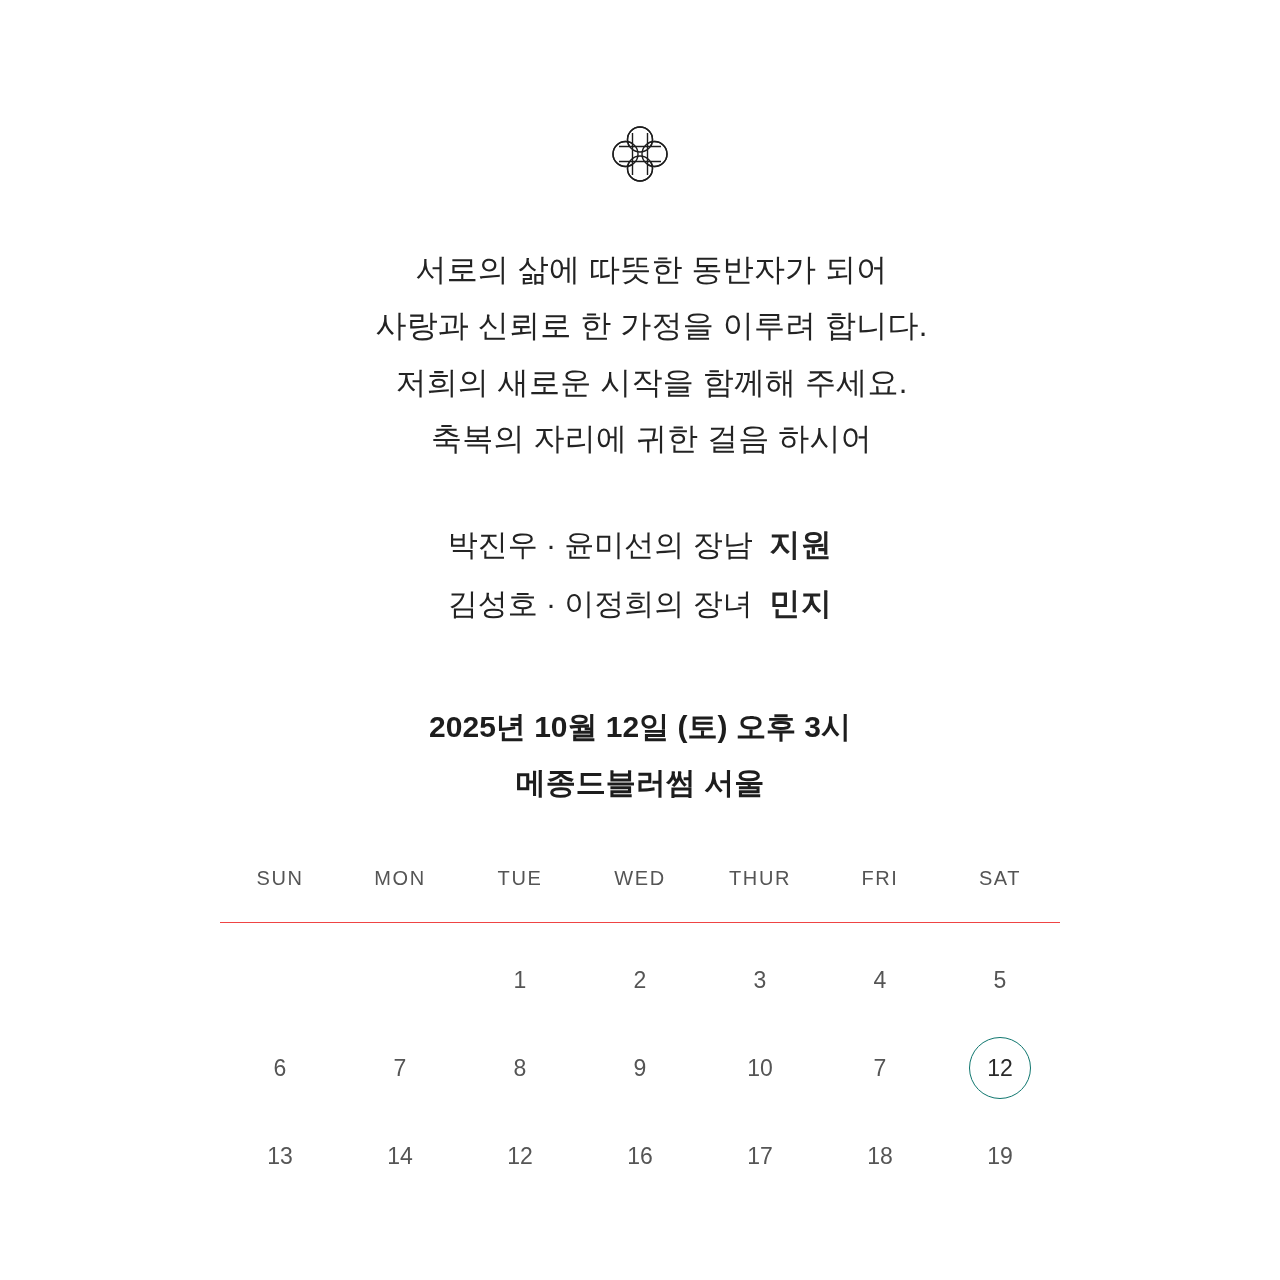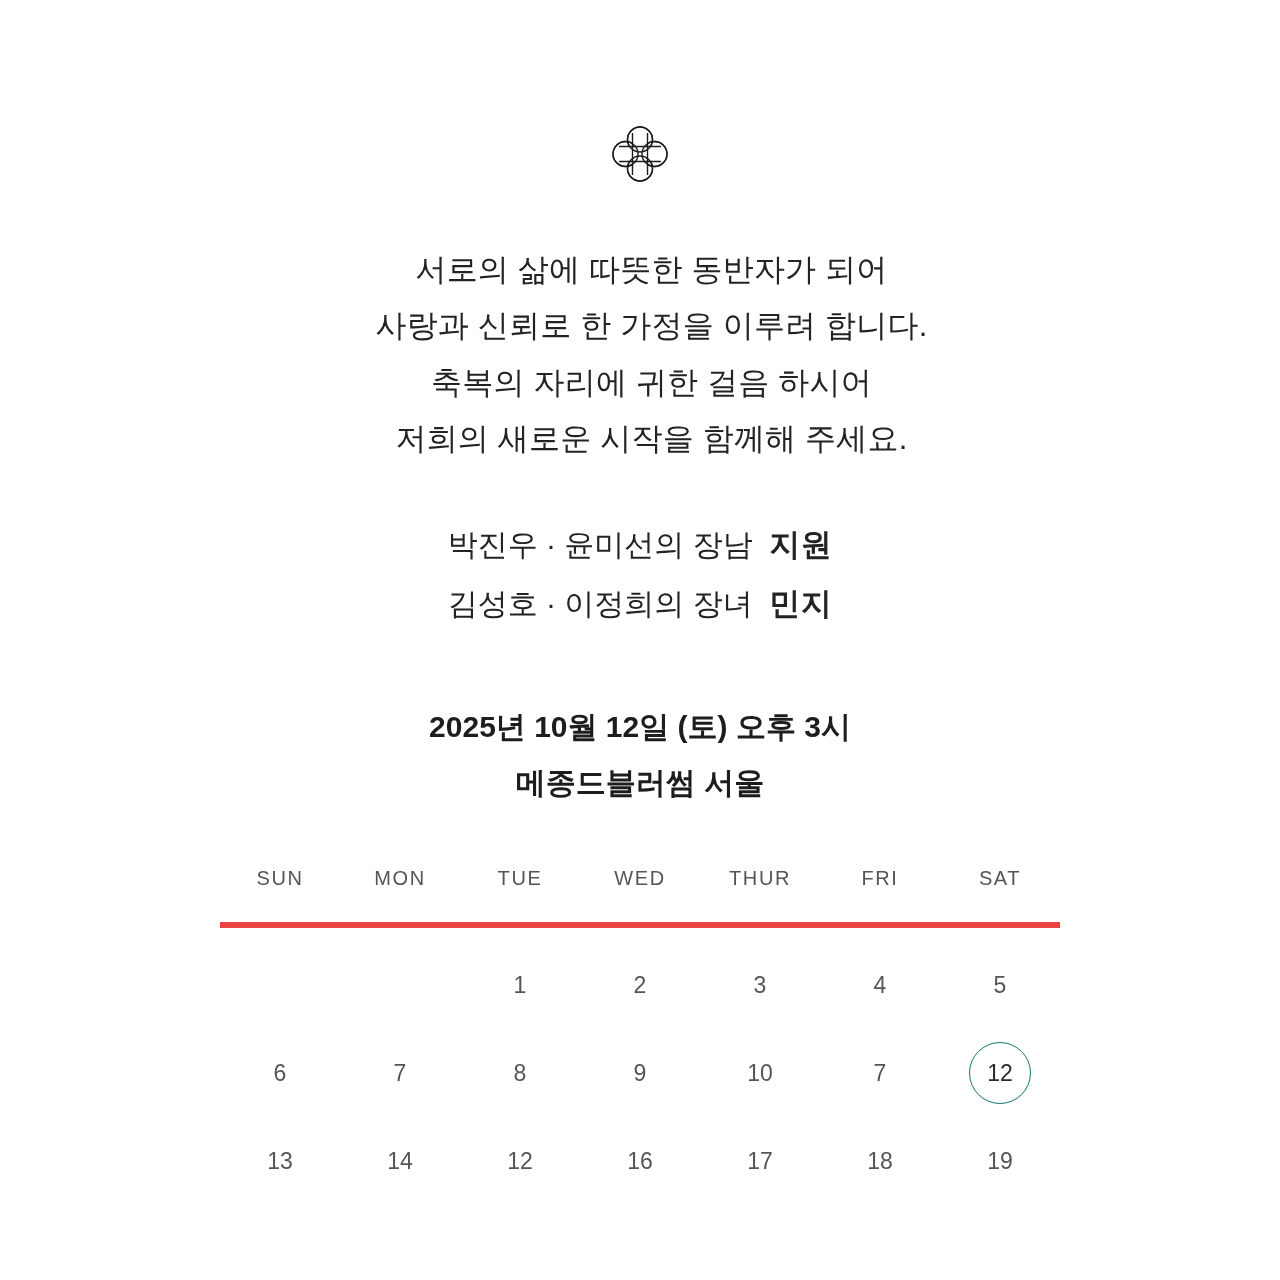--- a/index.html
+++ b/index.html
@@ -84,21 +84,21 @@
     border-collapse: collapse;
     table-layout: fixed;
   }
   table.cal th {
     font-weight: 400;
     font-size: 20px;
     letter-spacing: 1.6px;
     color: #555555;
     padding-bottom: 32px;
     text-align: center;
-    border-bottom: 6px solid #ef4444;
+    border-bottom: 1px solid #ef4444;
   }
   table.cal td {
     height: 86px;
     text-align: center;
     vertical-align: middle;
     font-size: 23px;
     color: #555555;
     font-weight: 400;
   }
   table.cal tr.week-first td { padding-top: 14px; }
@@ -135,22 +135,22 @@
       <circle cx="33" cy="18.5" r="12.5" fill="none"></circle>
       <circle cx="33" cy="47.5" r="12.5" fill="none"></circle>
       <circle cx="18.5" cy="33" r="12.5" fill="none"></circle>
       <circle cx="47.5" cy="33" r="12.5" fill="none"></circle>
     </svg>
   </div>
 
   <div class="greeting">
     <span class="line">서로의 삶에 따뜻한 동반자가 되어</span>
     <span class="line">사랑과 신뢰로 한 가정을 이루려 합니다.</span>
+    <span class="line">저희의 새로운 시작을 함께해 주세요.</span>
     <span class="line">축복의 자리에 귀한 걸음 하시어</span>
-    <span class="line">저희의 새로운 시작을 함께해 주세요.</span>
   </div>
 
   <div class="couple">
     <span class="row"><span>박진우 · 윤미선의 장남  </span><span class="name">지원</span></span>
     <span class="row"><span>김성호 · 이정희의 장녀  </span><span class="name">민지</span></span>
   </div>
 
   <div class="event">
     <span class="line">2025년 10월 12일 (토) 오후 3시</span>
     <span class="line">메종드블러썸 서울</span>

